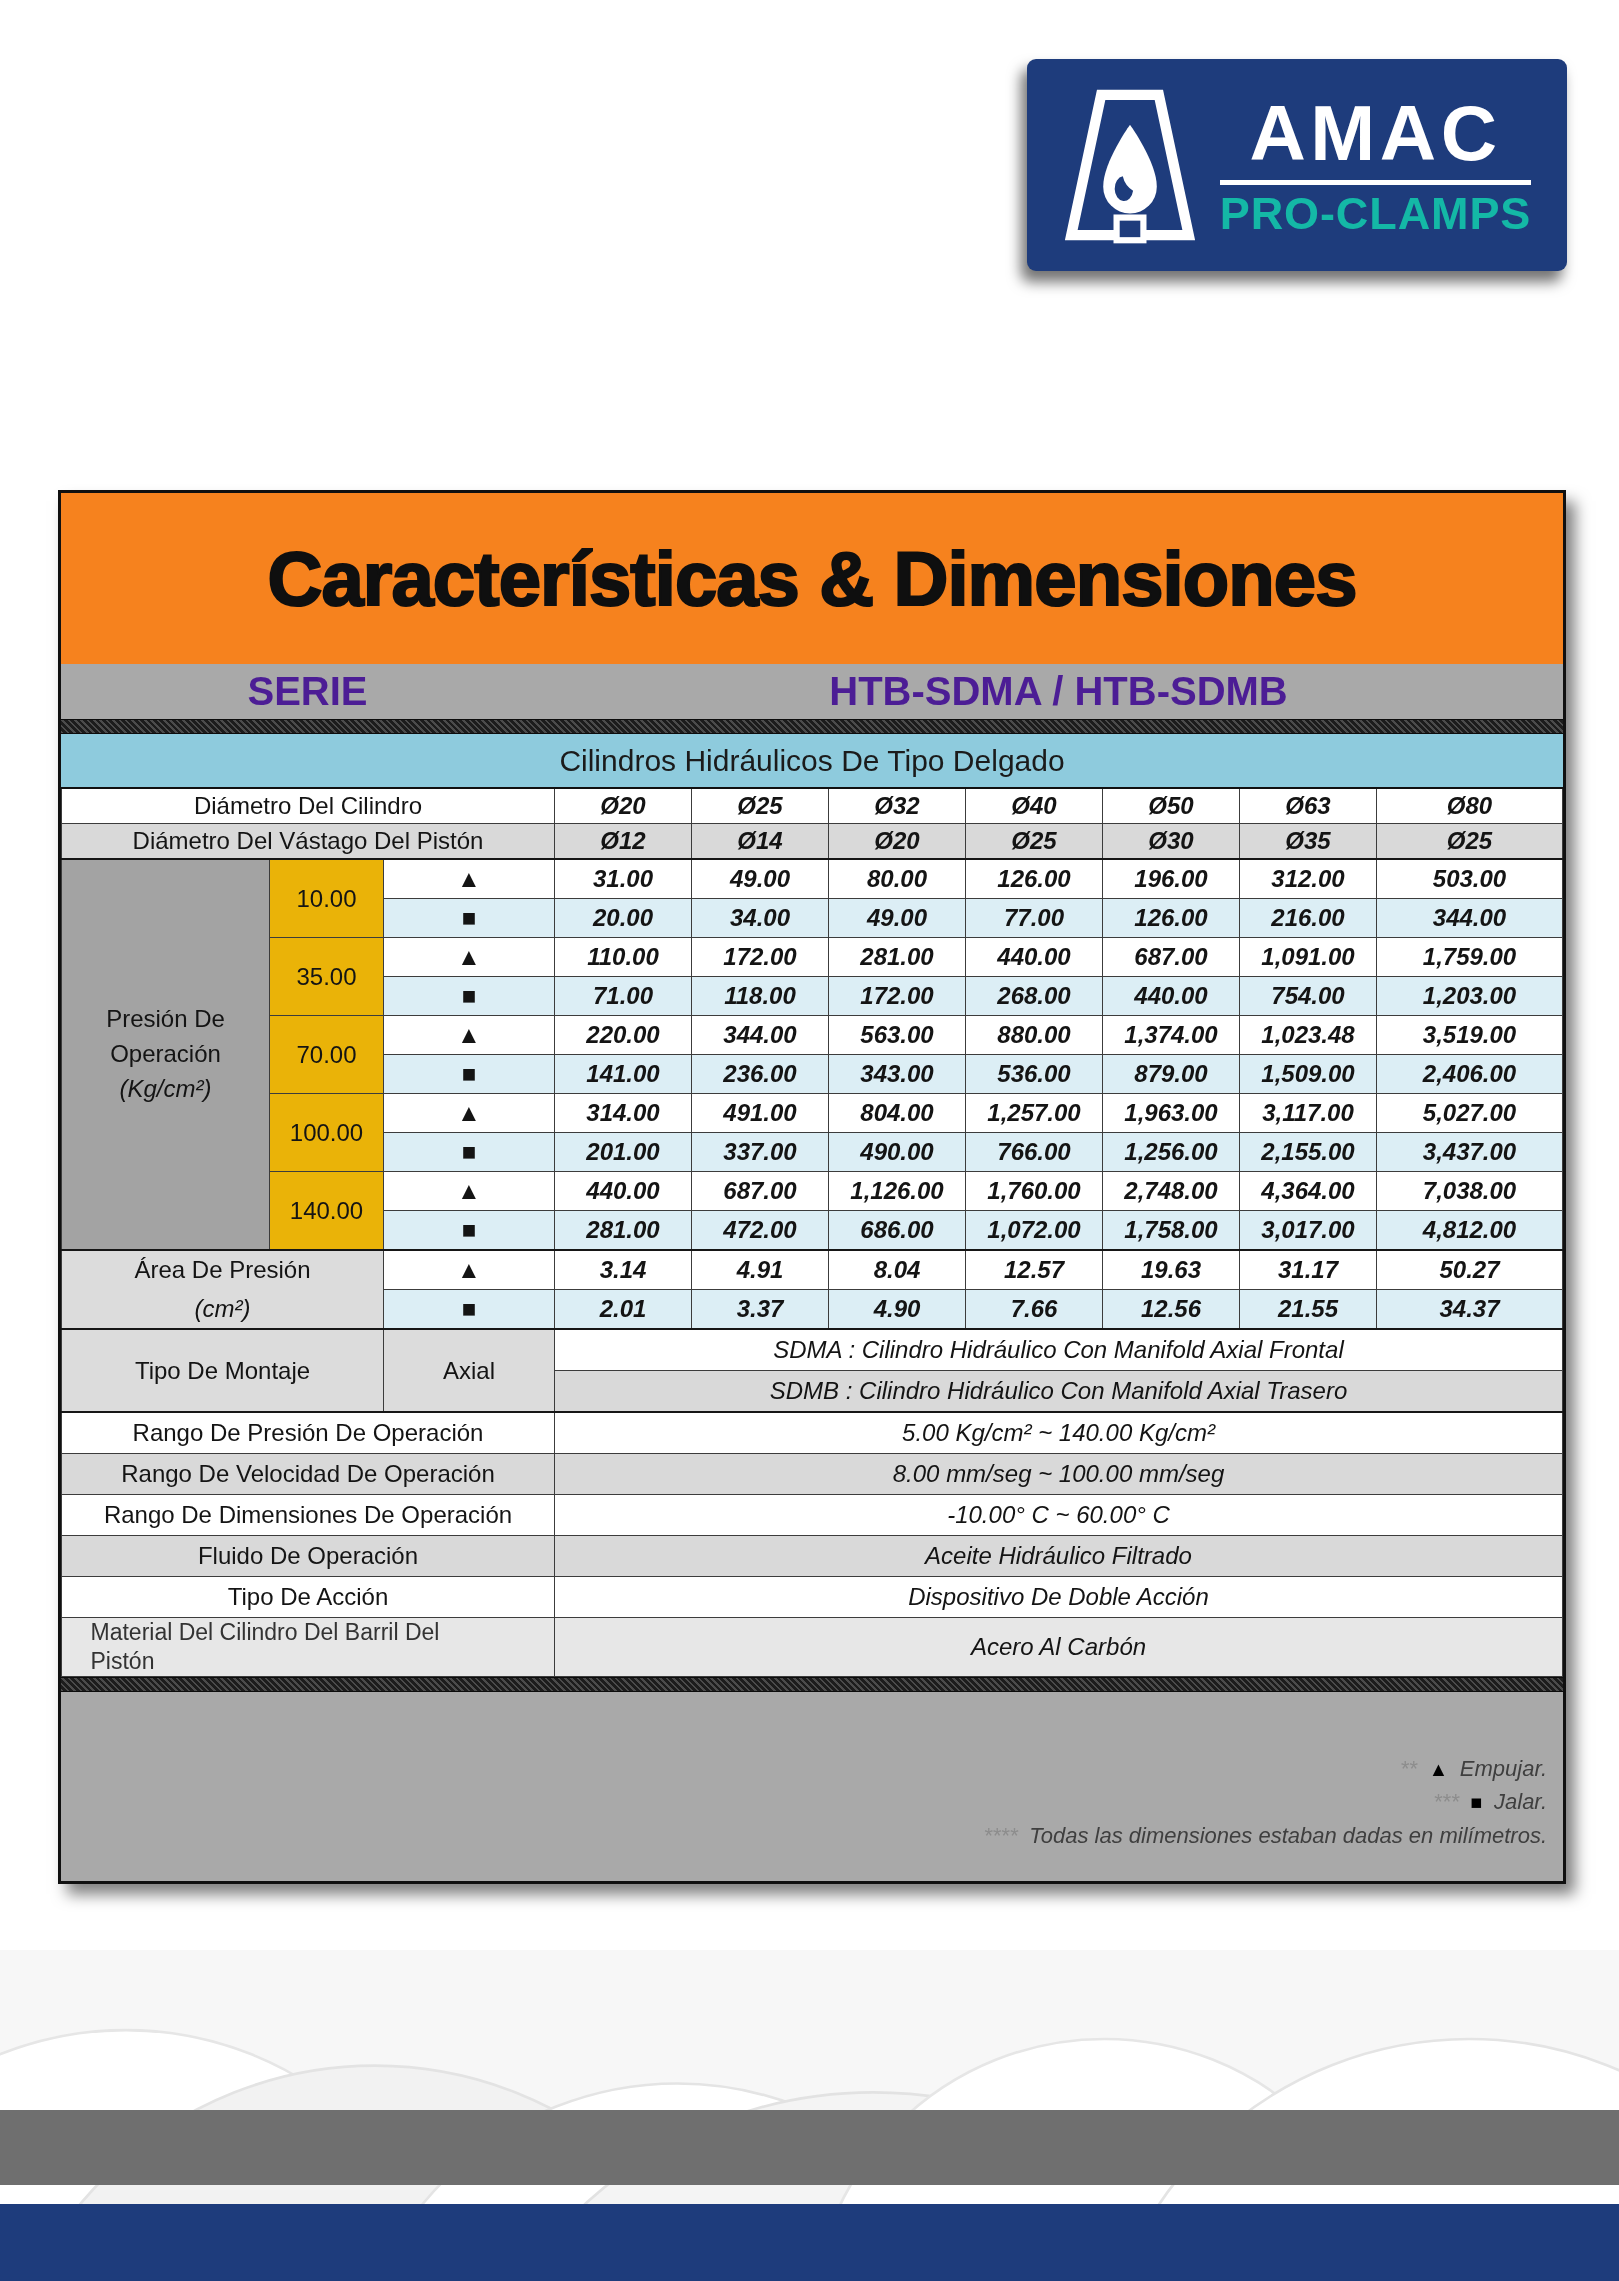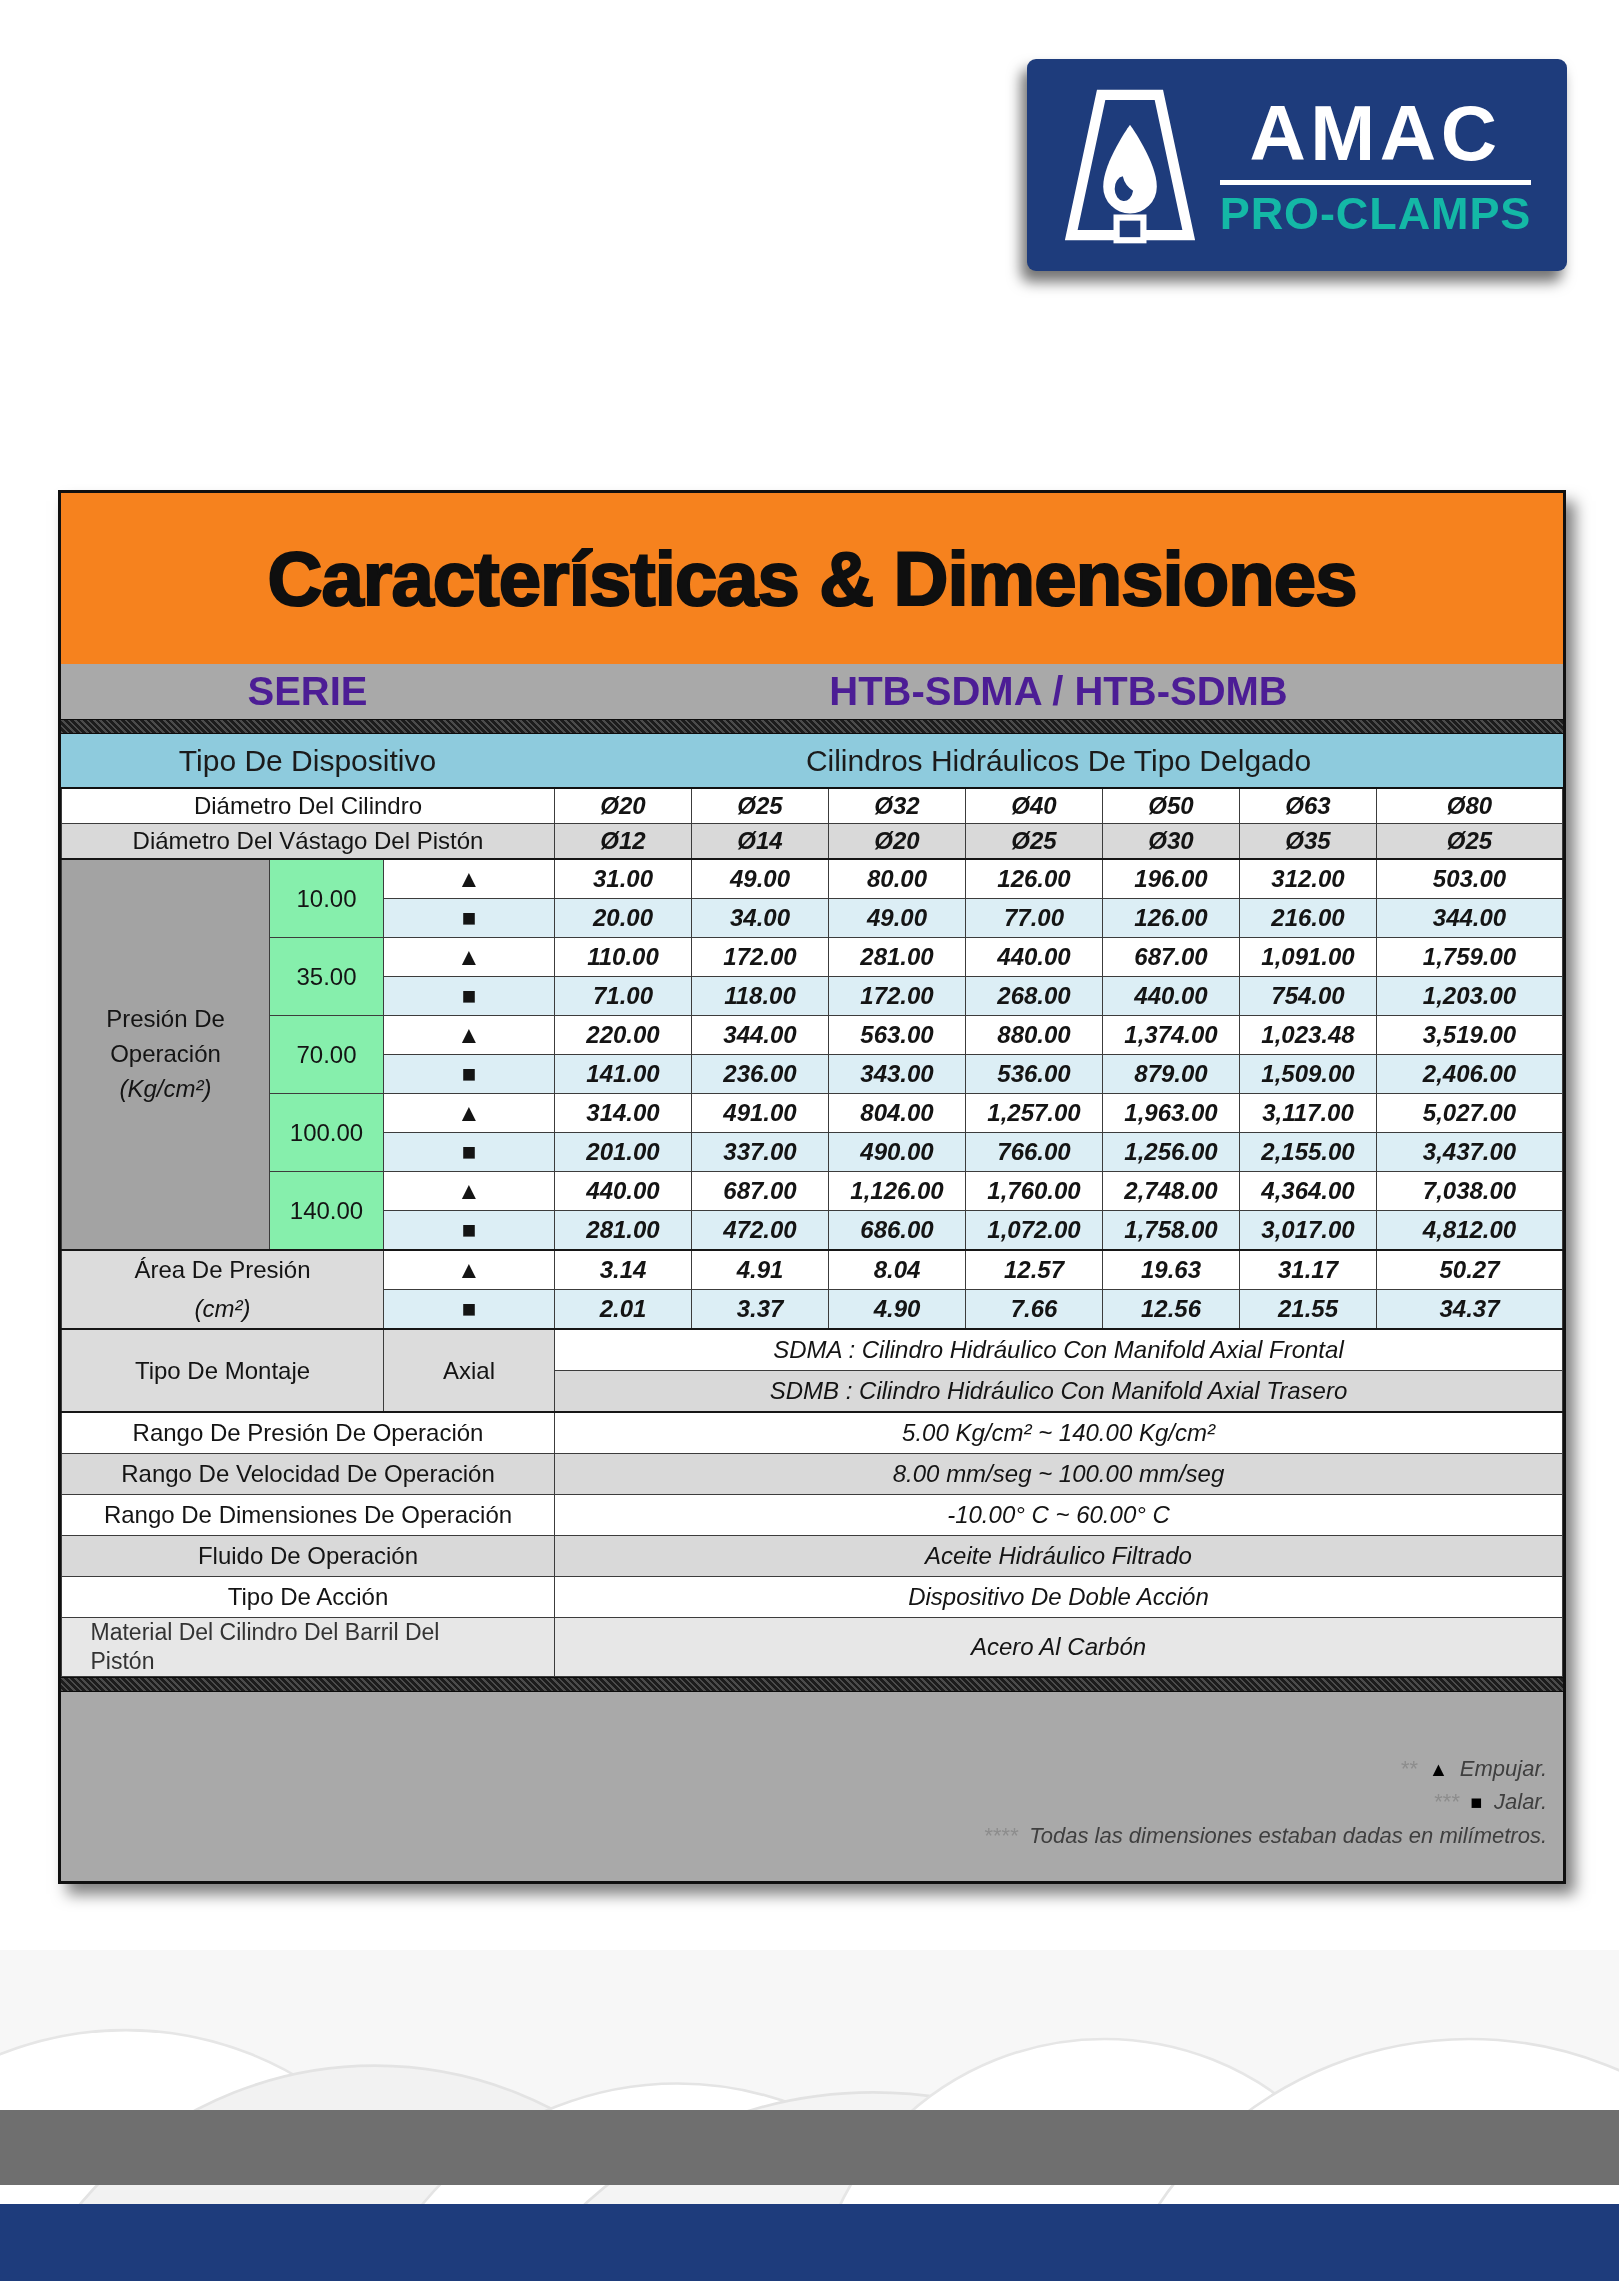--- a/index.html
+++ b/index.html
@@ -56,21 +56,21 @@
   tr.r-mont td{height:40px}
   tr.r-info td{height:40px}
   tr.sect td{border-top:2.7px solid #161616}
   tr.blue td{background:var(--row-blue,#DCEEF5)}
   tr.gray td{background:var(--row-gray,#D9D9D9)}
   tr.lgray td{background:#E7E7E7}
   td.val{font-weight:bold;font-style:italic}
   td.rowlabel{text-align:left;padding-left:28.5px;font-size:23px;color:#333;font-weight:normal}
   td.plabel{font-size:24px;color:#333;line-height:1.45;background:#a3a3a3}
   td.plabel .unit{font-style:italic}
-  td.pnum{font-size:26px;color:#333;background:#86efac}
+  td.pnum{font-size:26px;color:#333;background:#eab308}
   td.symcell{font-size:22px;color:#000}
   td.bg-label{background:#DCDCDC}
   td.arealabel{text-align:left;padding-left:19.6px;font-size:24px;color:#333;line-height:1.6}
   td.arealabel .unit{font-style:italic}
   td.maxial{font-size:23px;color:#333}
   td.mont-val,td.ival{font-weight:normal;font-style:italic;font-size:24px}
   td.matlabel{vertical-align:top;padding-top:2.7px}
   td.matlabel .wrap{width:419px;margin-left:28.5px;text-align:left;font-size:23px;color:#333;line-height:1.25}
 
   
@@ -126,21 +126,20 @@
   <div class="title-bar">Características &amp; Dimensiones</div>
 
   <div class="split-bar serie-bar">
     <div class="left">SERIE</div>
     <div class="right">HTB-SDMA / HTB-SDMB</div>
   </div>
 
   <div class="hatch"></div>
 
   <div class="split-bar device-bar">
-    <div class="left">Tipo De Dispositivo</div>
     <div class="right">Cilindros Hidráulicos De Tipo Delgado</div>
   </div>
 
   <table class="spec">
     <colgroup>
       <col style="width:208px">
         <col style="width:114px">
         <col style="width:171px">
       <col style="width:137px">
         <col style="width:137px">

